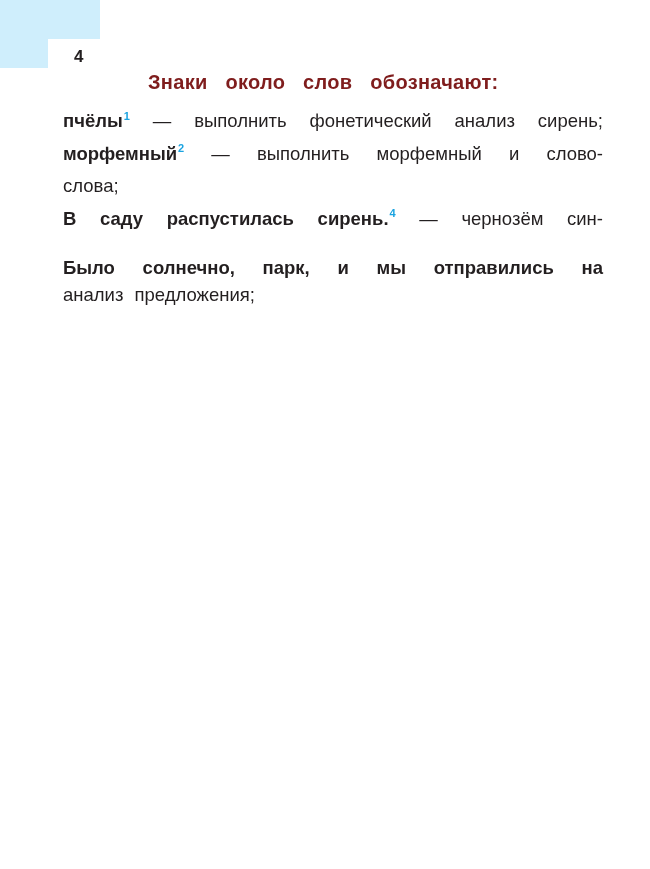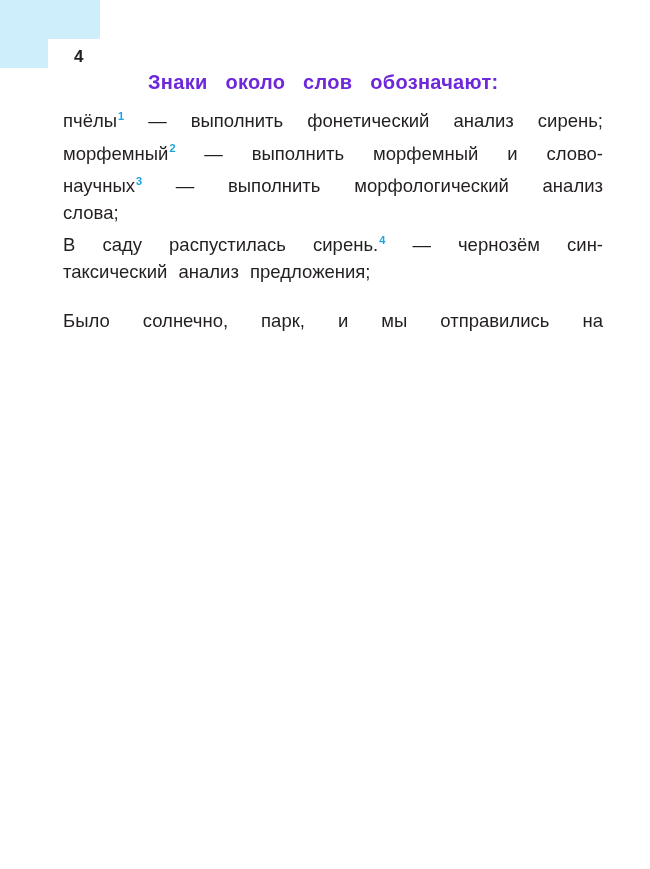--- a/index.html
+++ b/index.html
@@ -2,24 +2,24 @@
 <html><head>
 <meta charset="utf-8">
 <style>
   html, body { margin:0; padding:0; background:#ffffff; }
   body { width:650px; height:869px; position:relative; overflow:hidden;
          font-family:"Liberation Sans", sans-serif; color:#231f20; }
   .corner-a { position:absolute; left:0; top:0; width:100px; height:39px; background:#cfeefc; }
   .corner-b { position:absolute; left:0; top:39px; width:48px; height:29px; background:#cfeefc; }
   .page-num { position:absolute; left:74px; top:47px; font-size:17px; font-weight:bold; color:#231f20; }
   .title { position:absolute; left:148px; top:71px; font-size:20px; font-weight:bold;
-           color:#6d28d9; word-spacing:12px; letter-spacing:0.3px; }
+           color:#7f1d1d; word-spacing:12px; letter-spacing:0.3px; }
   .body { position:absolute; left:63px; top:108px; width:540px; font-size:18.5px; line-height:26.5px; }
   .entry { margin:0 0 6px 0; text-align:justify; text-align-last:left; word-spacing:6px; }
-  .term { font-weight:normal;margin-top:23px; }
+  .term { font-weight:bold;margin-top:23px; }
   .mark { font-size:11px; font-weight:bold; color:#1aa3e0; vertical-align:super; line-height:0; margin-left:1px; }
   .line { display:block; }
   .just { display:block; text-align:justify; text-align-last:justify; }
 </style>
 </head>
 <body>
 
 <div class="corner-a"></div>
 <div class="corner-b"></div>
 
@@ -36,33 +36,29 @@
   </div>
 
   <div class="entry">
     <span class="just">
       <span class="term">морфемный</span><span class="mark">2</span>
       <span>— выполнить морфемный и слово-</span>
     </span>
   </div>
 
   <div class="entry">
-    <span class="just">
-      <span class="term">научных</span><span class="mark">3</span>
-      <span>— выполнить морфологический анализ</span>
-    </span>
     <span class="line">слова;</span>
   </div>
 
   <div class="entry">
     <span class="just">
       <span class="term">В саду распустилась сирень.</span><span class="mark">4</span>
       <span>— чернозём син-</span>
     </span>
-    <span class="line">таксический анализ предложения;</span>
   </div>
 
   <div class="entry">
     <span class="just term">Было солнечно, парк, и мы отправились на</span>
+    <span class="line">анализ предложения;</span>
   </div>
 
 
 </div>
 
 </body></html>

